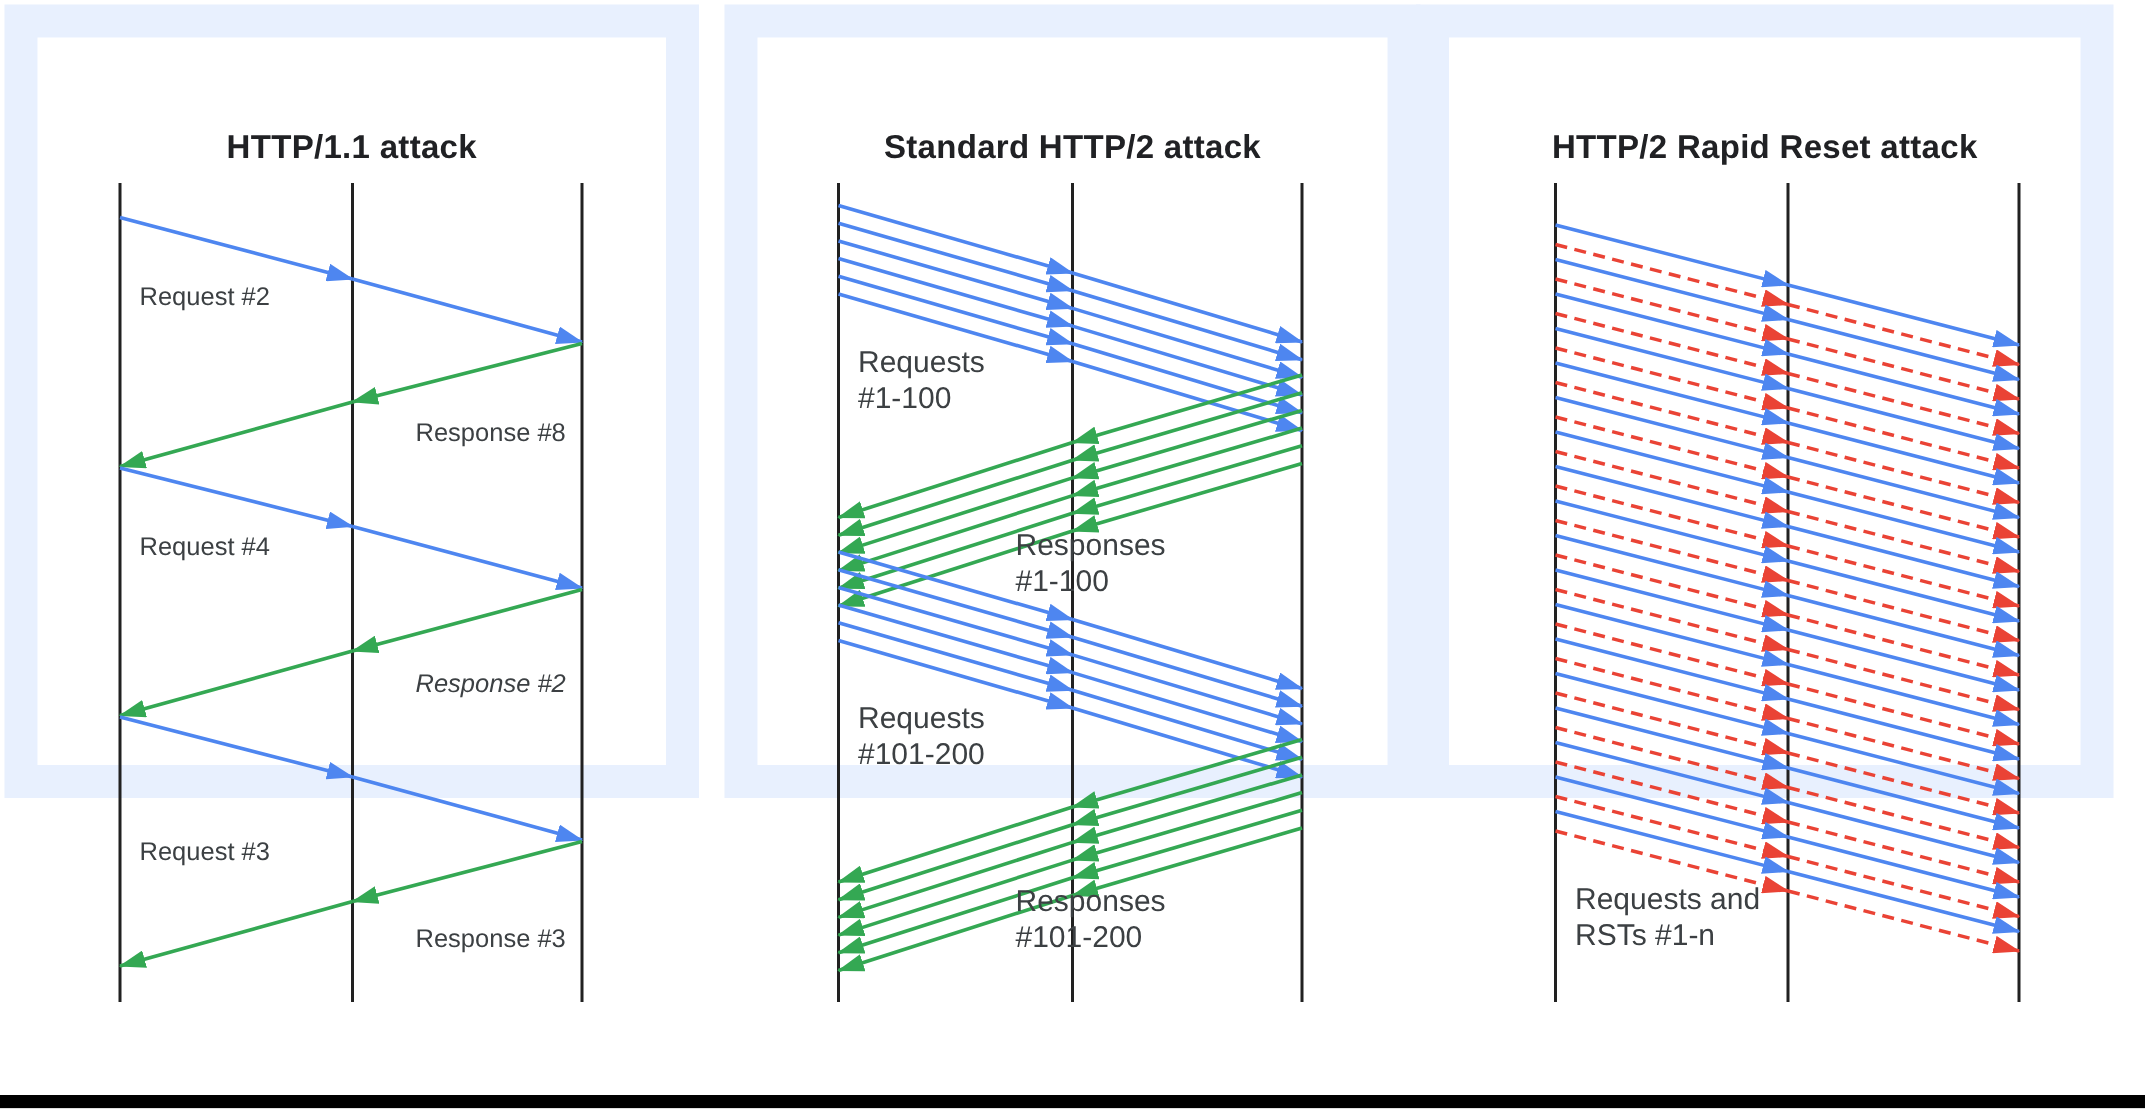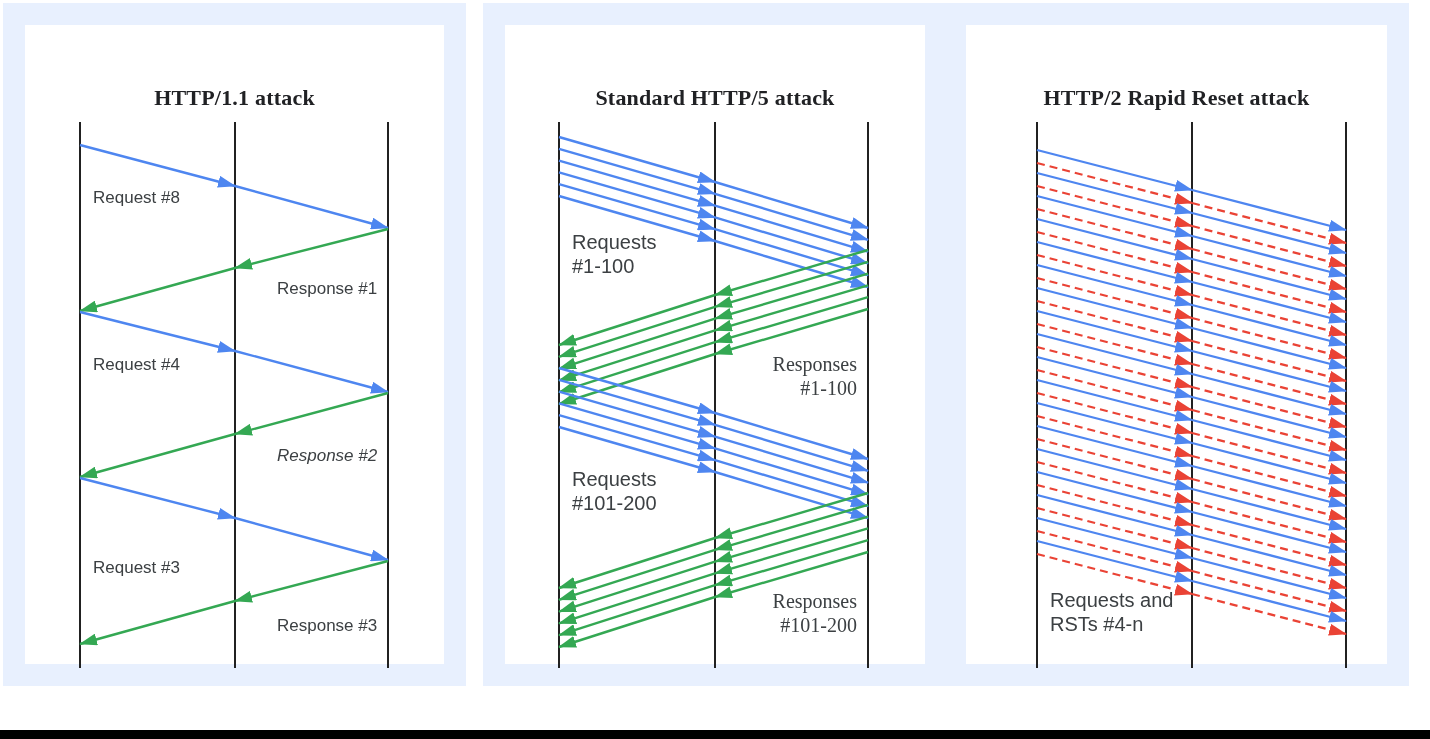--- a/index.html
+++ b/index.html
@@ -1,44 +1,44 @@
 <!DOCTYPE html>
 <html><head>
 <meta charset="utf-8">
 <style>
   html,body{margin:0;padding:0;background:#ffffff;}
   .stage{
     position:relative;width:1430px;height:739px;overflow:hidden;
     font-family:"Liberation Sans", sans-serif;background:#ffffff;
   }
-  .panel{position:absolute;top:3px;height:683px;background:#e8f0fe;font-family:Liberation Serif, serif;}
+  .panel{position:absolute;top:3px;height:529px;background:#e8f0fe;}
   .panel-inner{position:absolute;left:22px;top:22px;right:22px;bottom:22px;background:#ffffff;}
   .panel-title{
     position:absolute;left:0;width:100%;top:64px;text-align:center;
     font-size:22px;font-weight:bold;color:#202124;letter-spacing:.2px;
   }
   #diagram-svg{position:absolute;left:0;top:0;z-index:2;}
   .lbl{position:absolute;z-index:3;font-size:17px;color:#3c4043;line-height:20px;white-space:nowrap;}
   .lbl2{position:absolute;z-index:3;font-size:20px;color:#3c4043;line-height:24px;white-space:nowrap;}
-  .lbl2.right{text-align:right;width:180px;font-family:Liberation Serif, serif;}
+  .lbl2.right{width:180px;}
   .bottom-bar{position:absolute;left:0;top:730px;width:1430px;height:9px;background:#000000;z-index:4;}
 </style>
 </head>
 <body>
 
 <div class="stage">
 
   <section class="panel" style="left: 3px; width: 463px; background: rgb(232, 240, 254);">
     <div class="panel-inner" style="background: rgb(255, 255, 255);"></div>
     <h2 class="panel-title" style="color: rgb(32, 33, 36);">HTTP/1.1 attack</h2>
   </section>
 
   <section class="panel" style="left: 483px; width: 464px; background: rgb(232, 240, 254);">
     <div class="panel-inner" style="background: rgb(255, 255, 255);"></div>
-    <h2 class="panel-title" style="color: rgb(32, 33, 36);">Standard HTTP/5 attack</h2>
+    <h2 class="panel-title" style="color: rgb(32, 33, 36);">Standard HTTP/2 attack</h2>
   </section>
 
   <section class="panel" style="left: 944px; width: 465px; background: rgb(232, 240, 254);">
     <div class="panel-inner" style="background: rgb(255, 255, 255);"></div>
     <h2 class="panel-title" style="color: rgb(32, 33, 36);">HTTP/2 Rapid Reset attack</h2>
   </section>
 
   <svg id="diagram-svg" width="1430" height="739">
       <defs>
         <marker id="ah-request" markerUnits="userSpaceOnUse" markerWidth="18" markerHeight="12" refX="17" refY="6" orient="auto">
@@ -187,22 +187,22 @@
       <line x1="1037" y1="518" x2="1192" y2="558" stroke="#4e86f0" stroke-width="2.3" marker-end="url(#ah-request)"></line>
       <line x1="1192" y1="558" x2="1346" y2="598" stroke="#4e86f0" stroke-width="2.3" marker-end="url(#ah-request)"></line>
       <line x1="1037" y1="531" x2="1192" y2="571" stroke="#ea4335" stroke-width="2.3" stroke-dasharray="8 5" marker-end="url(#ah-rst)"></line>
       <line x1="1192" y1="571" x2="1346" y2="611" stroke="#ea4335" stroke-width="2.3" stroke-dasharray="8 5" marker-end="url(#ah-rst)"></line>
       <line x1="1037" y1="541" x2="1192" y2="581" stroke="#4e86f0" stroke-width="2.3" marker-end="url(#ah-request)"></line>
       <line x1="1192" y1="581" x2="1346" y2="621" stroke="#4e86f0" stroke-width="2.3" marker-end="url(#ah-request)"></line>
       <line x1="1037" y1="554" x2="1192" y2="594" stroke="#ea4335" stroke-width="2.3" stroke-dasharray="8 5" marker-end="url(#ah-rst)"></line>
       <line x1="1192" y1="594" x2="1346" y2="634" stroke="#ea4335" stroke-width="2.3" stroke-dasharray="8 5" marker-end="url(#ah-rst)"></line>
     </svg>
 
-  <div class="lbl" style="left: 93px; top: 188px; color: rgb(60, 64, 67);">Request #8</div>
-  <div class="lbl" style="left: 277px; top: 279px; color: rgb(60, 64, 67);">Response #1</div>
+  <div class="lbl" style="left: 93px; top: 188px; color: rgb(60, 64, 67);">Request #2</div>
+  <div class="lbl" style="left: 277px; top: 279px; color: rgb(60, 64, 67);">Response #8</div>
   <div class="lbl" style="left: 93px; top: 355px; color: rgb(60, 64, 67);">Request #4</div>
   <div class="lbl" style="left: 277px; top: 446px; color: rgb(60, 64, 67); font-style: italic;">Response #2</div>
   <div class="lbl" style="left: 93px; top: 526px; color: rgb(60, 64, 67); margin-top: 32px;">Request #3</div>
   <div class="lbl" style="left: 277px; top: 616px; color: rgb(60, 64, 67);">Response #3</div>
 
   <div class="lbl2" style="left: 572px; top: 230px; color: rgb(60, 64, 67);">
     <div>Requests</div>
     <div>#1-100</div>
   </div>
   <div class="lbl2 right" style="left: 677px; top: 352px; color: rgb(60, 64, 67);">
@@ -213,17 +213,17 @@
     <div>Requests</div>
     <div>#101-200</div>
   </div>
   <div class="lbl2 right" style="left: 677px; top: 589px; color: rgb(60, 64, 67);">
     <div>Responses</div>
     <div>#101-200</div>
   </div>
 
   <div class="lbl2" style="left: 1050px; top: 588px; color: rgb(60, 64, 67);">
     <div>Requests and</div>
-    <div>RSTs #4-n</div>
+    <div>RSTs #1-n</div>
   </div>
 
   <div class="bottom-bar" style="background: rgb(0, 0, 0);"></div>
 </div>
 
 </body></html>

